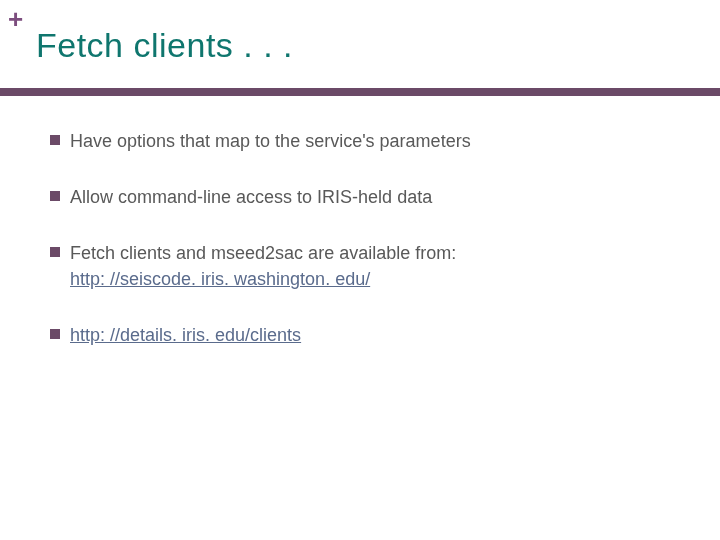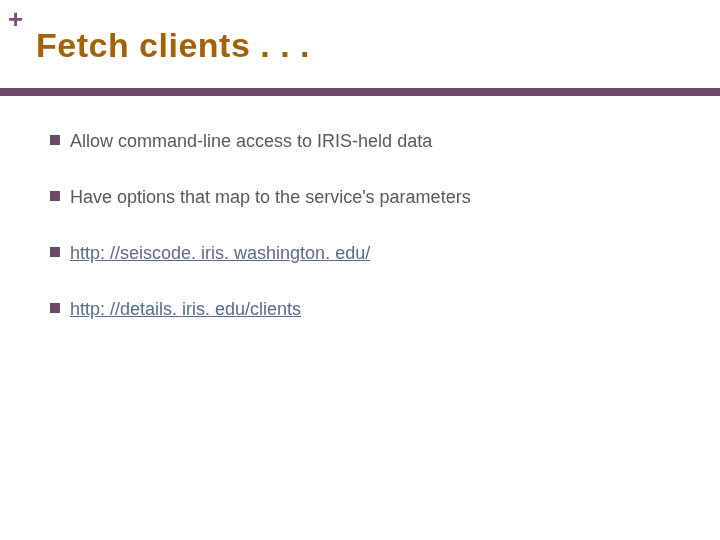--- a/index.html
+++ b/index.html
@@ -16,22 +16,22 @@
     color: #7c4d7e;
     font-size: 26px;
     font-weight: 700;
     line-height: 1;
   }
   .slide-title {
     position: absolute;
     top: 26px;
     left: 36px;
     font-size: 34px;
-    font-weight: 700;
-    color: #a16207;
+    font-weight: 400;
+    color: #0f766e;
     letter-spacing: 0.5px;
   }
   .divider {
     position: absolute;
     top: 88px;
     left: 0;
     width: 720px;
     height: 8px;
     background: #6b4a67;
   }
@@ -72,34 +72,35 @@
 
 <div class="slide-title">Fetch clients . . .</div>
 
 <div class="divider"></div>
 
 <div class="content">
 
   <div class="bullet-item">
     <div class="bullet-marker"></div>
     <div class="bullet-text">
+      <span>Have options that map to the service's parameters</span>
+    </div>
+  </div>
+
+  <div class="bullet-item">
+    <div class="bullet-marker"></div>
+    <div class="bullet-text">
       <span>Allow command-line access to IRIS-held data</span>
     </div>
   </div>
 
   <div class="bullet-item">
     <div class="bullet-marker"></div>
     <div class="bullet-text">
-      <span>Have options that map to the service's parameters</span>
-    </div>
-  </div>
-
-  <div class="bullet-item">
-    <div class="bullet-marker"></div>
-    <div class="bullet-text">
+      <span>Fetch clients and mseed2sac are available from:</span>
       <span class="link-wrap">
         <span class="link">http: //seiscode. iris. washington. edu/</span>
       </span>
     </div>
   </div>
 
   <div class="bullet-item">
     <div class="bullet-marker"></div>
     <div class="bullet-text">
       <span class="link-wrap">

